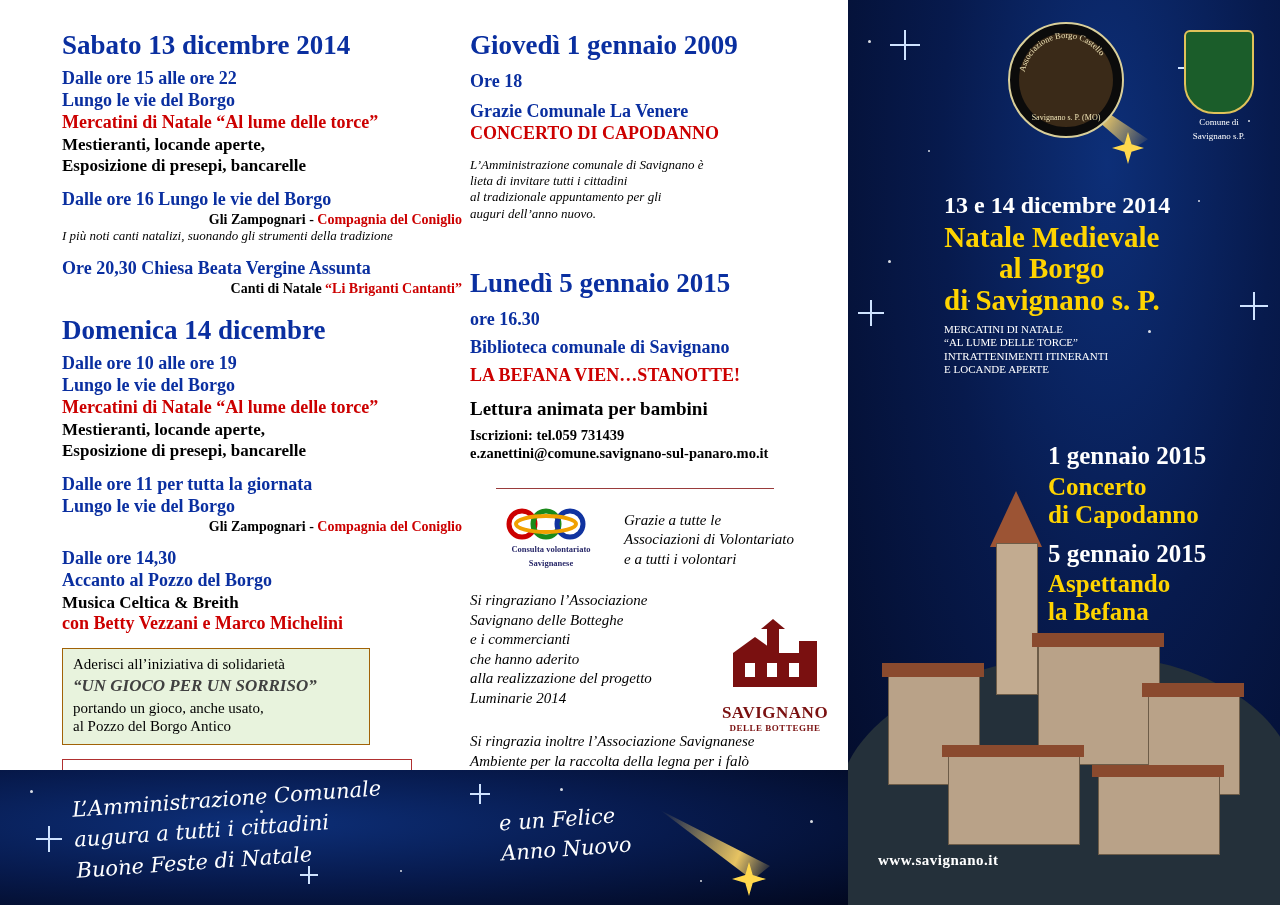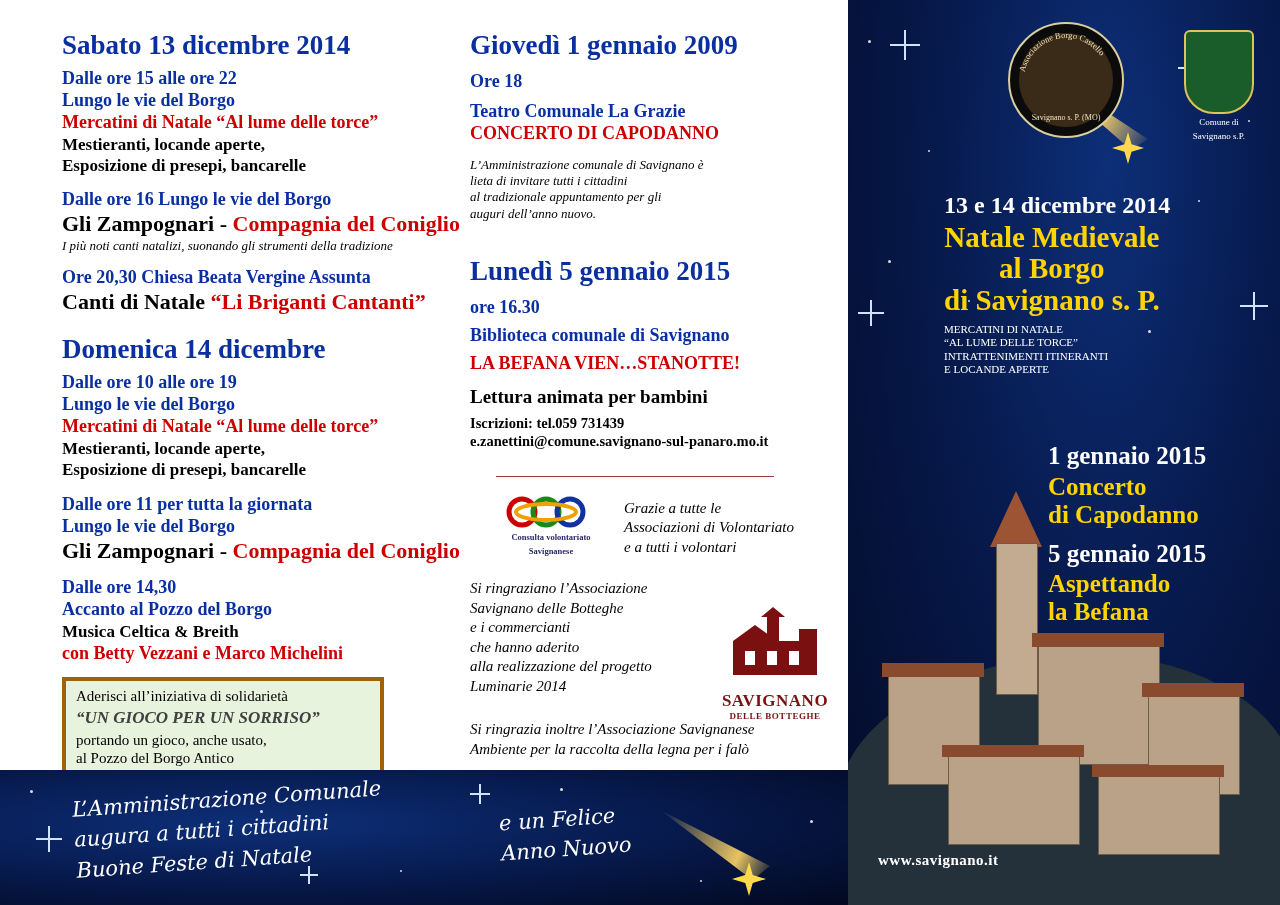--- a/index.html
+++ b/index.html
@@ -17,28 +17,28 @@
   .col{position:absolute;top:30px;}
   .col-1{left:62px;width:400px;}
   .col-2{left:470px;width:370px;}
 
   .h1{font-size:27px;font-weight:bold;color:#0a2fa0;font-family:"Liberation Serif",serif;line-height:1.15;margin:0 0 7px 0;}
   .blue-b{color:#0a2fa0;font-weight:bold;font-size:18px;line-height:1.22;}
   .red-b{color:#cc0000;font-weight:bold;font-size:18px;line-height:1.22;}
   .blk-b{color:#000;font-weight:bold;font-size:17px;line-height:1.25;}
   .ital{font-style:italic;font-size:13px;color:#000;line-height:1.25;}
   .grp{margin-bottom:13px;}
-  .mixline{font-size:22px;font-weight:bold;line-height:1.22;}
+  .mixline{font-size:14px;font-weight:bold;line-height:1.22;text-align:right;}
   .mixline .r{color:#cc0000;}
   .mixline .k{color:#000;}
 
   
   .box-green{
-    margin-top:10px;border:4px solid #a16207;background:#e8f3dd;
-    padding:7px 12px 9px 10px;width:292px;
+    margin-top:10px;border:1px solid #a16207;background:#e8f3dd;
+    padding:7px 4px 9px 10px;width:292px;
   }
   .box-green .l1{font-size:15px;color:#000;}
   .box-green .l2{font-size:17px;font-weight:bold;color:#404040;font-style:italic;margin:3px 0;}
   .box-green .l3{font-size:15px;color:#000;line-height:1.2;}
   .box-white{
     margin-top:14px;border:1px solid #b03030;background:#ffffff;
     padding:6px 9px;width:330px;font-style:italic;font-size:15px;color:#000;line-height:1.25;
   }
 
   
@@ -204,29 +204,29 @@
         <div>Sarà attivo il servizio navetta, gratuito, con punto</div>
         <div>d’incontro al Centro Sportivo Tazio Nuvolari</div>
       </div>
     </div>
 
     <div class="col col-2">
 
       <div>
         <div class="h1">Giovedì 1 gennaio 2009</div>
         <div class="blue-b" style="margin-top:10px">Ore 18</div>
-        <div class="blue-b" style="margin-top:8px">Teatro Comunale La Grazie</div>
+        <div class="blue-b" style="margin-top:8px">Grazie Comunale La Venere</div>
         <div class="red-b" style="">CONCERTO DI CAPODANNO</div>
         <div class="ital" style="margin-top:12px">L’Amministrazione comunale di Savignano è</div>
         <div class="ital">lieta di invitare tutti i cittadini</div>
         <div class="ital">al tradizionale appuntamento per gli</div>
         <div class="ital">auguri dell’anno nuovo.</div>
       </div>
 
-      <div style="margin-top:34px;">
+      <div style="margin-top:46px;">
         <div class="h1">Lunedì 5 gennaio 2015</div>
         <div class="blue-b" style="margin-top:10px">ore 16.30</div>
         <div class="blue-b" style="margin-top:6px">Biblioteca comunale di Savignano</div>
         <div class="red-b" style="margin-top:6px">LA BEFANA VIEN…STANOTTE!</div>
         <div class="blk-b" style="margin-top:10px;font-size:19px">Lettura animata per bambini</div>
         <div class="blk-b" style="font-size:14.5px;margin-top:5px">Iscrizioni: tel.059 731439</div>
         <div class="blk-b" style="font-size:14.5px">e.zanettini@comune.savignano-sul-panaro.mo.it</div>
       </div>
 
       <div class="divider"></div>

